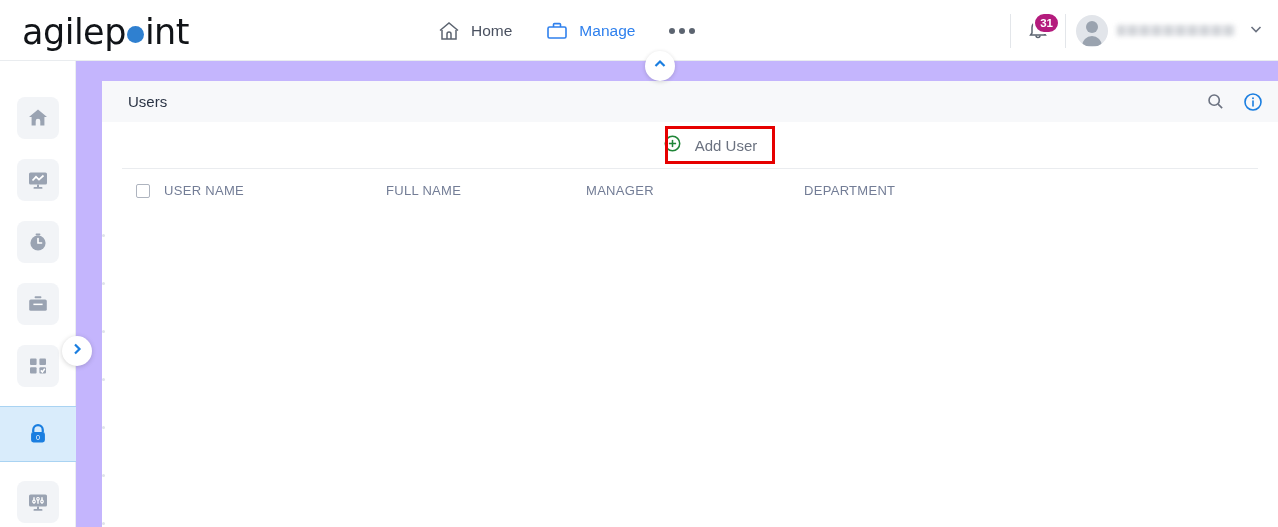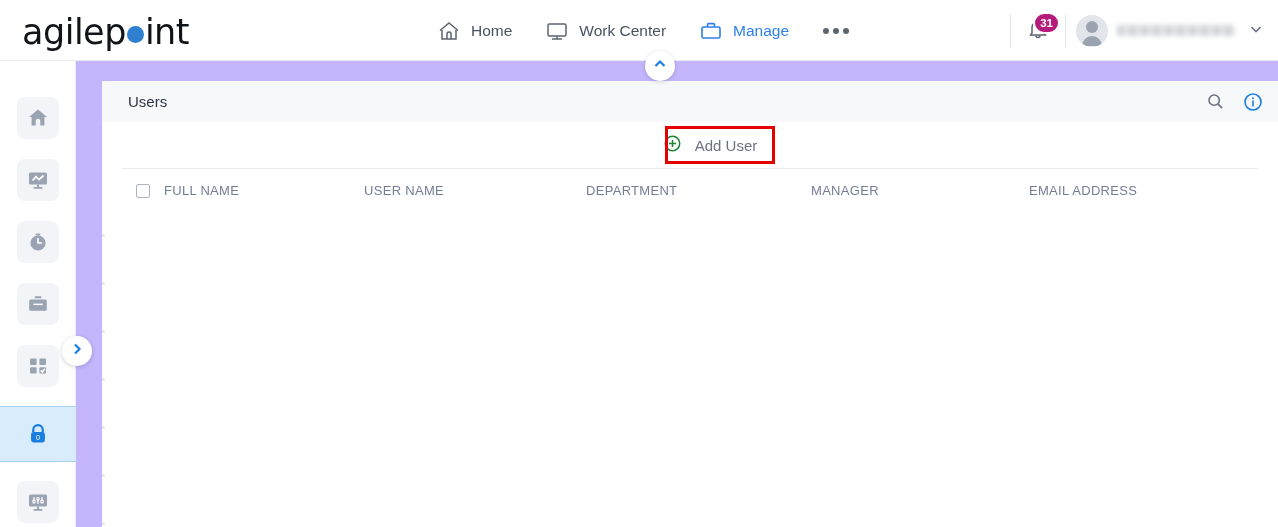--- a/index.html
+++ b/index.html
@@ -155,30 +155,20 @@
         <span class="nav-icon">
           <svg width="24" height="22" viewBox="0 0 24 22" fill="none" stroke="#5c6470" stroke-width="1.5">
             <path d="M3 10.5 L12 3 L21 10.5"></path>
             <path d="M5 10 V19 H19 V10"></path>
             <path d="M10 19 V14 a2 2 0 0 1 4 0 V19"></path>
           </svg>
         </span>
         <span>Home</span>
       </div>
 
-      <div class="nav-item">
-        <span class="nav-icon">
-          <svg width="24" height="22" viewBox="0 0 24 22" fill="none" stroke="#5c6470" stroke-width="1.5">
-            <rect x="3" y="4" width="18" height="12" rx="1.5"></rect>
-            <path d="M12 16 V19"></path>
-              <path d="M7 19 H17"></path>
-          </svg>
-        </span>
-        <span>Work Center</span>
-      </div>
 
       <div class="nav-item active">
         <span class="nav-icon">
           <svg width="24" height="22" viewBox="0 0 24 22" fill="none" stroke="#2f80ed" stroke-width="1.6">
             <rect x="3" y="7" width="18" height="11" rx="1.5"></rect>
             <path d="M8.5 7 V4.6 a1 1 0 0 1 1-1 h5 a1 1 0 0 1 1 1 V7"></path>
           </svg>
         </span>
         <span>Manage</span>
       </div>
@@ -365,25 +355,24 @@
           </span>
           <span>Add User</span>
         </div>
         <div class="highlight-box"></div>
       </div>
 
       <div class="table-head">
         <div class="th-check">
           <span class="chk"></span>
         </div>
+        <div class="th th-user">USER NAME</div>
         <div class="th th-full">FULL NAME</div>
-        <div class="th th-user">USER NAME</div>
+        <div class="th th-mgr">MANAGER</div>
         <div class="th th-dept">DEPARTMENT</div>
-        <div class="th th-mgr">MANAGER</div>
-        <div class="th th-mail">EMAIL ADDRESS</div>
       </div>
 
       <div class="table-body">
         <div class="row"></div>
         <div class="row"></div>
         <div class="row"></div>
         <div class="row"></div>
         <div class="row"></div>
         <div class="row"></div>
         <div class="row"></div>

